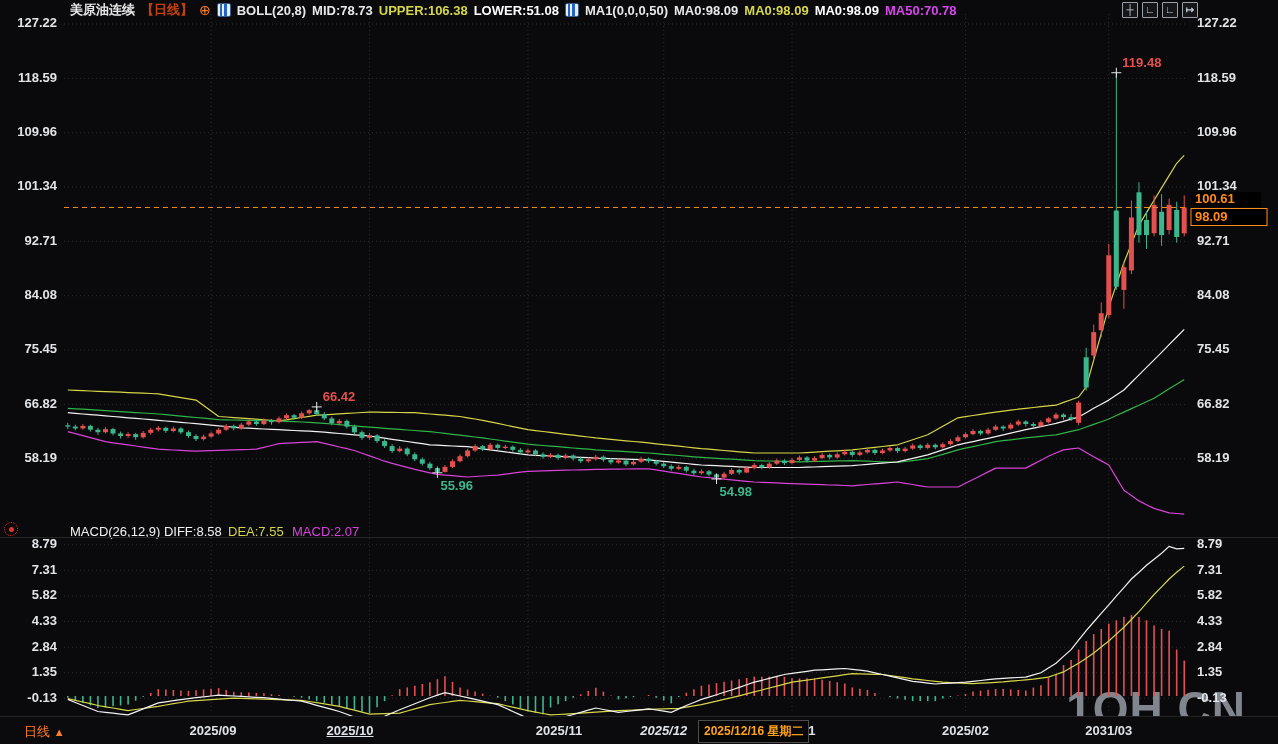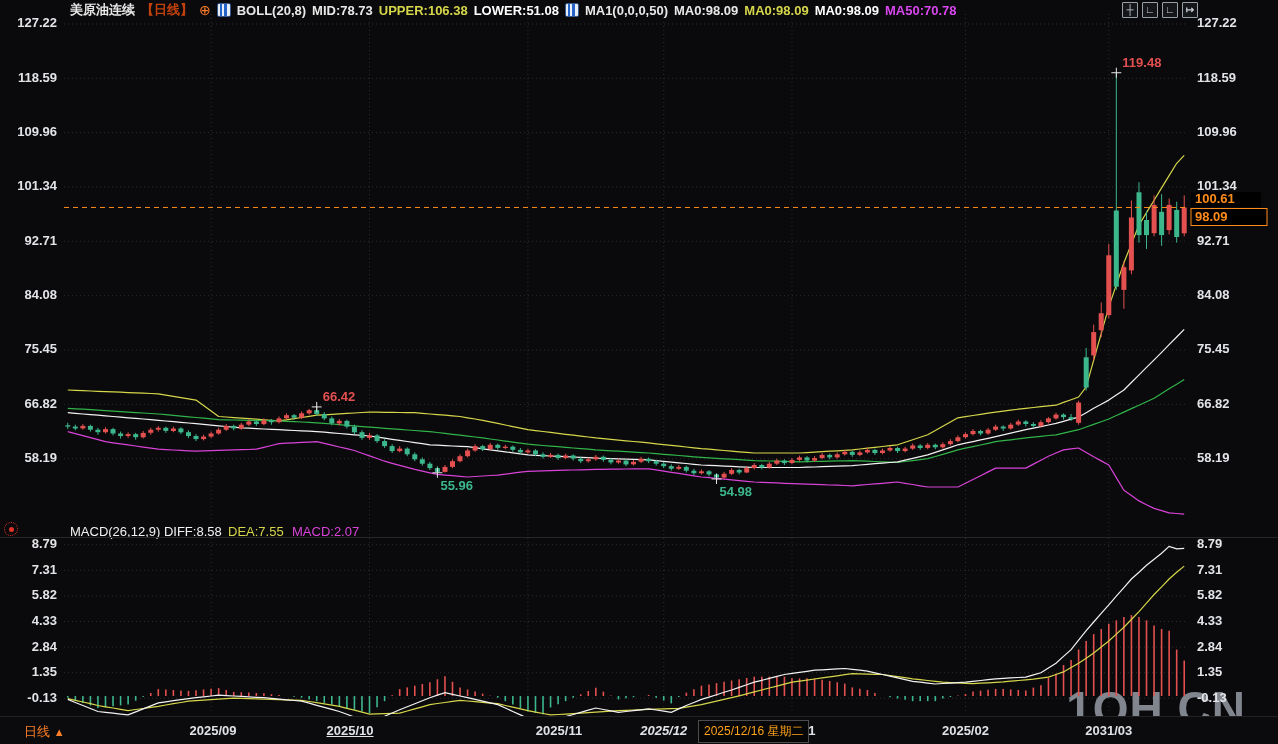--- a/index.html
+++ b/index.html
@@ -20,21 +20,21 @@
   .right-icons{display:flex;gap:4px;margin-right:80px;}
   .win-icon{width:14px;height:14px;border:1px solid #9aa0a8;background:#14161a;color:#c9ced6;
             font-size:10px;line-height:13px;text-align:center;border-radius:1px;}
   
   .xaxis{position:absolute;left:0;top:716px;width:1278px;height:28px;background:#0b0b0d;z-index:4;
          font-size:13px;font-weight:700;color:#dfe2e6;border-top:1px solid #222;}
   .xaxis .month{position:absolute;top:6px;transform:translateX(-50%);}
   .period-label{position:absolute;left:24px;top:6px;color:#ff7e27;font-weight:400;}
   .period-arrow{color:#ff7e27;font-size:11px;}
   .date-tooltip{position:absolute;left:698px;top:3px;padding:2px 5px;color:#ffa21a;
-                background:#060606;border:1px solid #4d4d4d;font-size:12px;font-weight:400;z-index:6;}
+                background:#060606;border:1px solid #4d4d4d;font-size:12px;font-weight:700;z-index:6;}
   
   .redmark{position:absolute;left:4px;top:522px;width:12px;height:12px;z-index:5;
            border:1px dotted #e33327;border-radius:50%;display:flex;align-items:center;justify-content:center;}
   .redmark .dot{width:5px;height:5px;border-radius:50%;background:#e33327;}
 </style>
 </head>
 <body>
 
 <svg id="chart-svg" width="1278" height="744">
     <defs>

